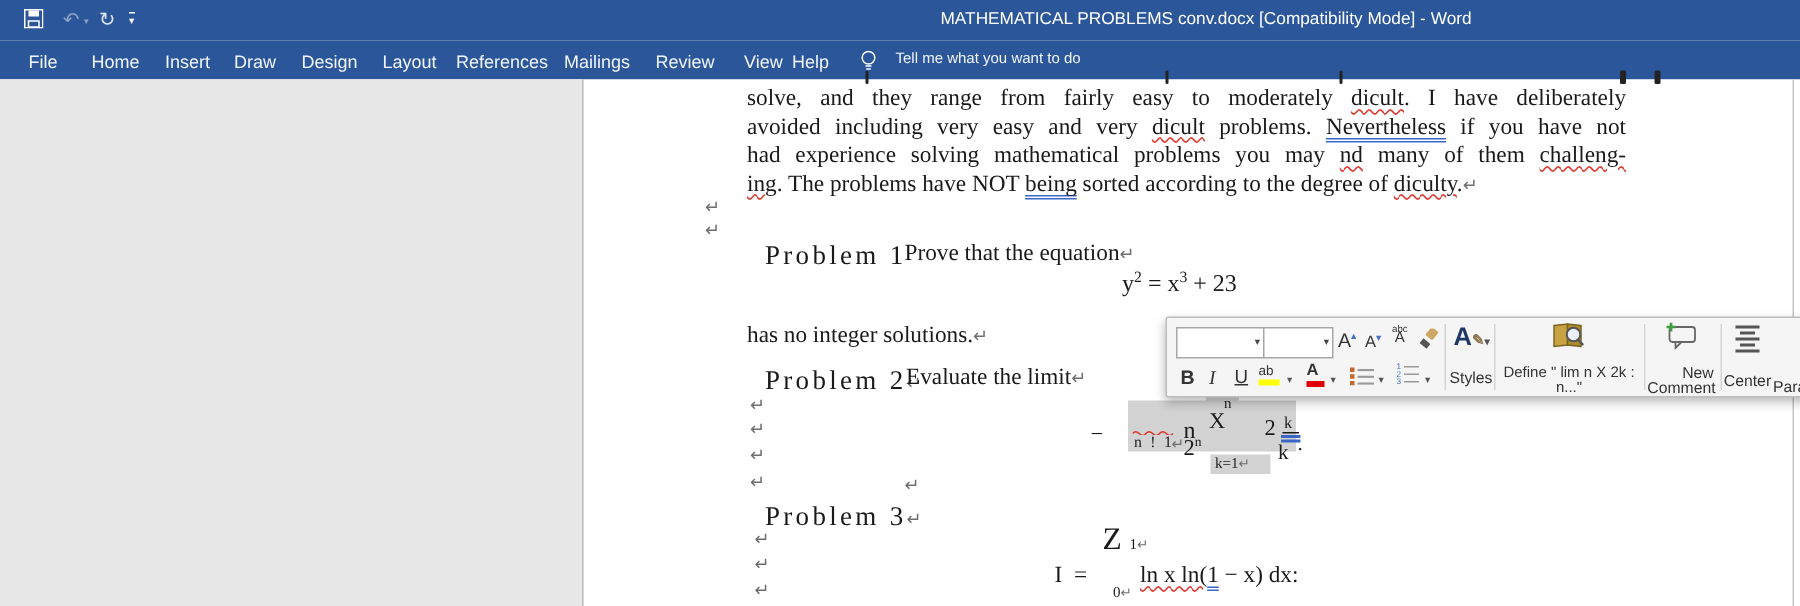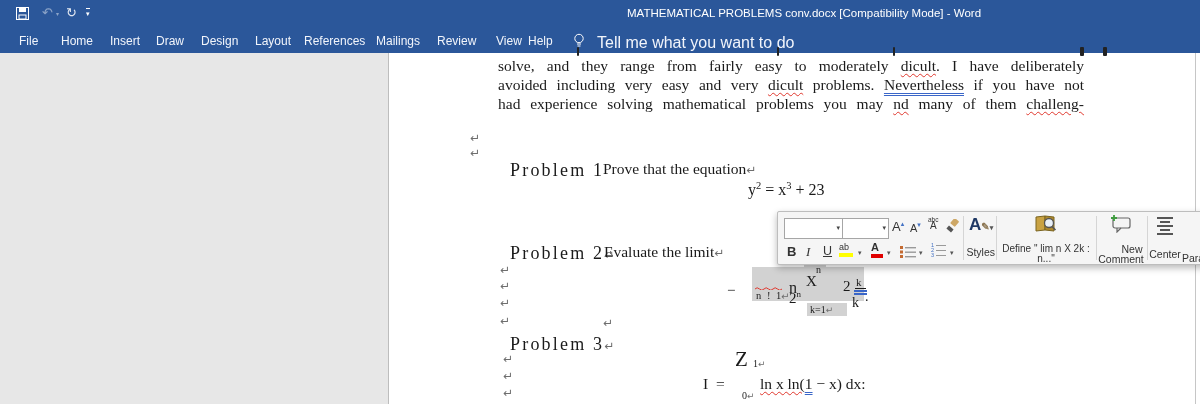--- a/index.html
+++ b/index.html
@@ -3,21 +3,21 @@
 <meta charset="utf-8">
 <style>
   html,body{margin:0;padding:0;background:#fff;}
   .canvas{position:relative;width:1200px;height:404px;overflow:hidden;
           font-family:"Liberation Sans",sans-serif;background:#fff;}
   
   .titlebar{position:absolute;left:0;top:0;width:1200px;height:27px;background:#2b579a;}
   .tabrow{position:absolute;left:0;top:27px;width:1200px;height:26px;background:#2b579a;}
   .apptitle{position:absolute;top:7px;font-size:11.5px;color:#fff;white-space:nowrap;}
   .tab{position:absolute;top:7px;font-size:12px;color:#f2f5fb;white-space:nowrap;cursor:default;}
-  .tellme{position:absolute;top:7px;font-size:16px;color:#f2f5fb;white-space:nowrap;}
+  .tellme{position:absolute;top:7px;font-size:10px;color:#f2f5fb;white-space:nowrap;}
   .qat{position:absolute;top:5px;color:#fff;}
   .qat-glyph{font-size:13px;line-height:16px;}
   
   .docarea{position:absolute;left:0;top:53px;width:1200px;height:351px;background:#fff;}
   .leftmargin{position:absolute;left:0;top:0;width:388px;height:351px;background:#e7e7e7;border-right:1px solid #bdbdbd;}
   .rightline{position:absolute;left:1195px;top:0;width:1px;height:351px;background:#c6c6c6;}
   .doc{font-family:"Liberation Serif","DejaVu Serif",serif;color:#1a1a1a;}
   .pline{position:absolute;left:498px;width:586px;height:19px;line-height:19px;font-size:15.5px;
          text-align:justify;text-align-last:justify;white-space:nowrap;}
   .pline.last{text-align:left;text-align-last:left;}
@@ -90,32 +90,36 @@
 
     <div class="desc" style="left:577px;"></div>
     <div class="desc" style="left:777px;"></div>
     <div class="desc" style="left:893px;"></div>
     <div class="desc" style="left:1080px;width:4px;"></div>
     <div class="desc" style="left:1103px;width:4px;"></div>
 
     <div class="pline doc" style="top:3px;"><span>solve, and they range from fairly easy to moderately </span><span class="m-sp">dicult</span><span>. I have deliberately</span></div>
     <div class="pline doc" style="top:22px;"><span>avoided including very easy and very </span><span class="m-sp">dicult</span><span> problems. </span><span class="m-gr">Nevertheless</span><span> if you have not</span></div>
     <div class="pline doc" style="top:41px;"><span>had experience solving mathematical problems you may </span><span class="m-sp">nd</span><span> many of them </span><span class="m-sp">challeng-</span></div>
+    <div class="pline doc last" style="top:60px;"><span class="m-sp">ing</span><span>. The problems have NOT </span><span class="m-gr">being</span><span> sorted according to the degree of </span><span class="m-sp">diculty</span><span>.</span><span class="pil">↵</span></div>
 
     <span class="pilabs" style="left:470px;top:78px;">↵</span>
     <span class="pilabs" style="left:470px;top:93px;">↵</span>
 
     <div class="abs doc" style="left:498px;top:107px;">
       <span class="prob">Problem 1</span>
     </div>
     <div class="abs doc" style="left:603px;top:107px;font-size:15.5px;">
       <span>Prove that the equation</span><span class="pil">↵</span>
     </div>
     <div class="abs doc" style="left:748px;top:127px;font-size:16px;">
       <span>y</span><sup style="font-size:10.5px;">2</sup><span> = x</span><sup style="font-size:10.5px;">3</sup><span> + 23</span>
+    </div>
+    <div class="abs doc" style="left:498px;top:162px;font-size:15.5px;">
+      <span>has no integer solutions.</span><span class="pil">↵</span>
     </div>
 
     <div class="abs doc" style="left:498px;top:190px;">
       <span class="prob">Problem 2</span><span class="pil">↵</span>
     </div>
     <div class="abs doc" style="left:604px;top:190px;font-size:15.5px;">
       <span>Evaluate the limit</span><span class="pil">↵</span>
     </div>
 
     <span class="pilabs" style="left:500px;top:210px;">↵</span>

